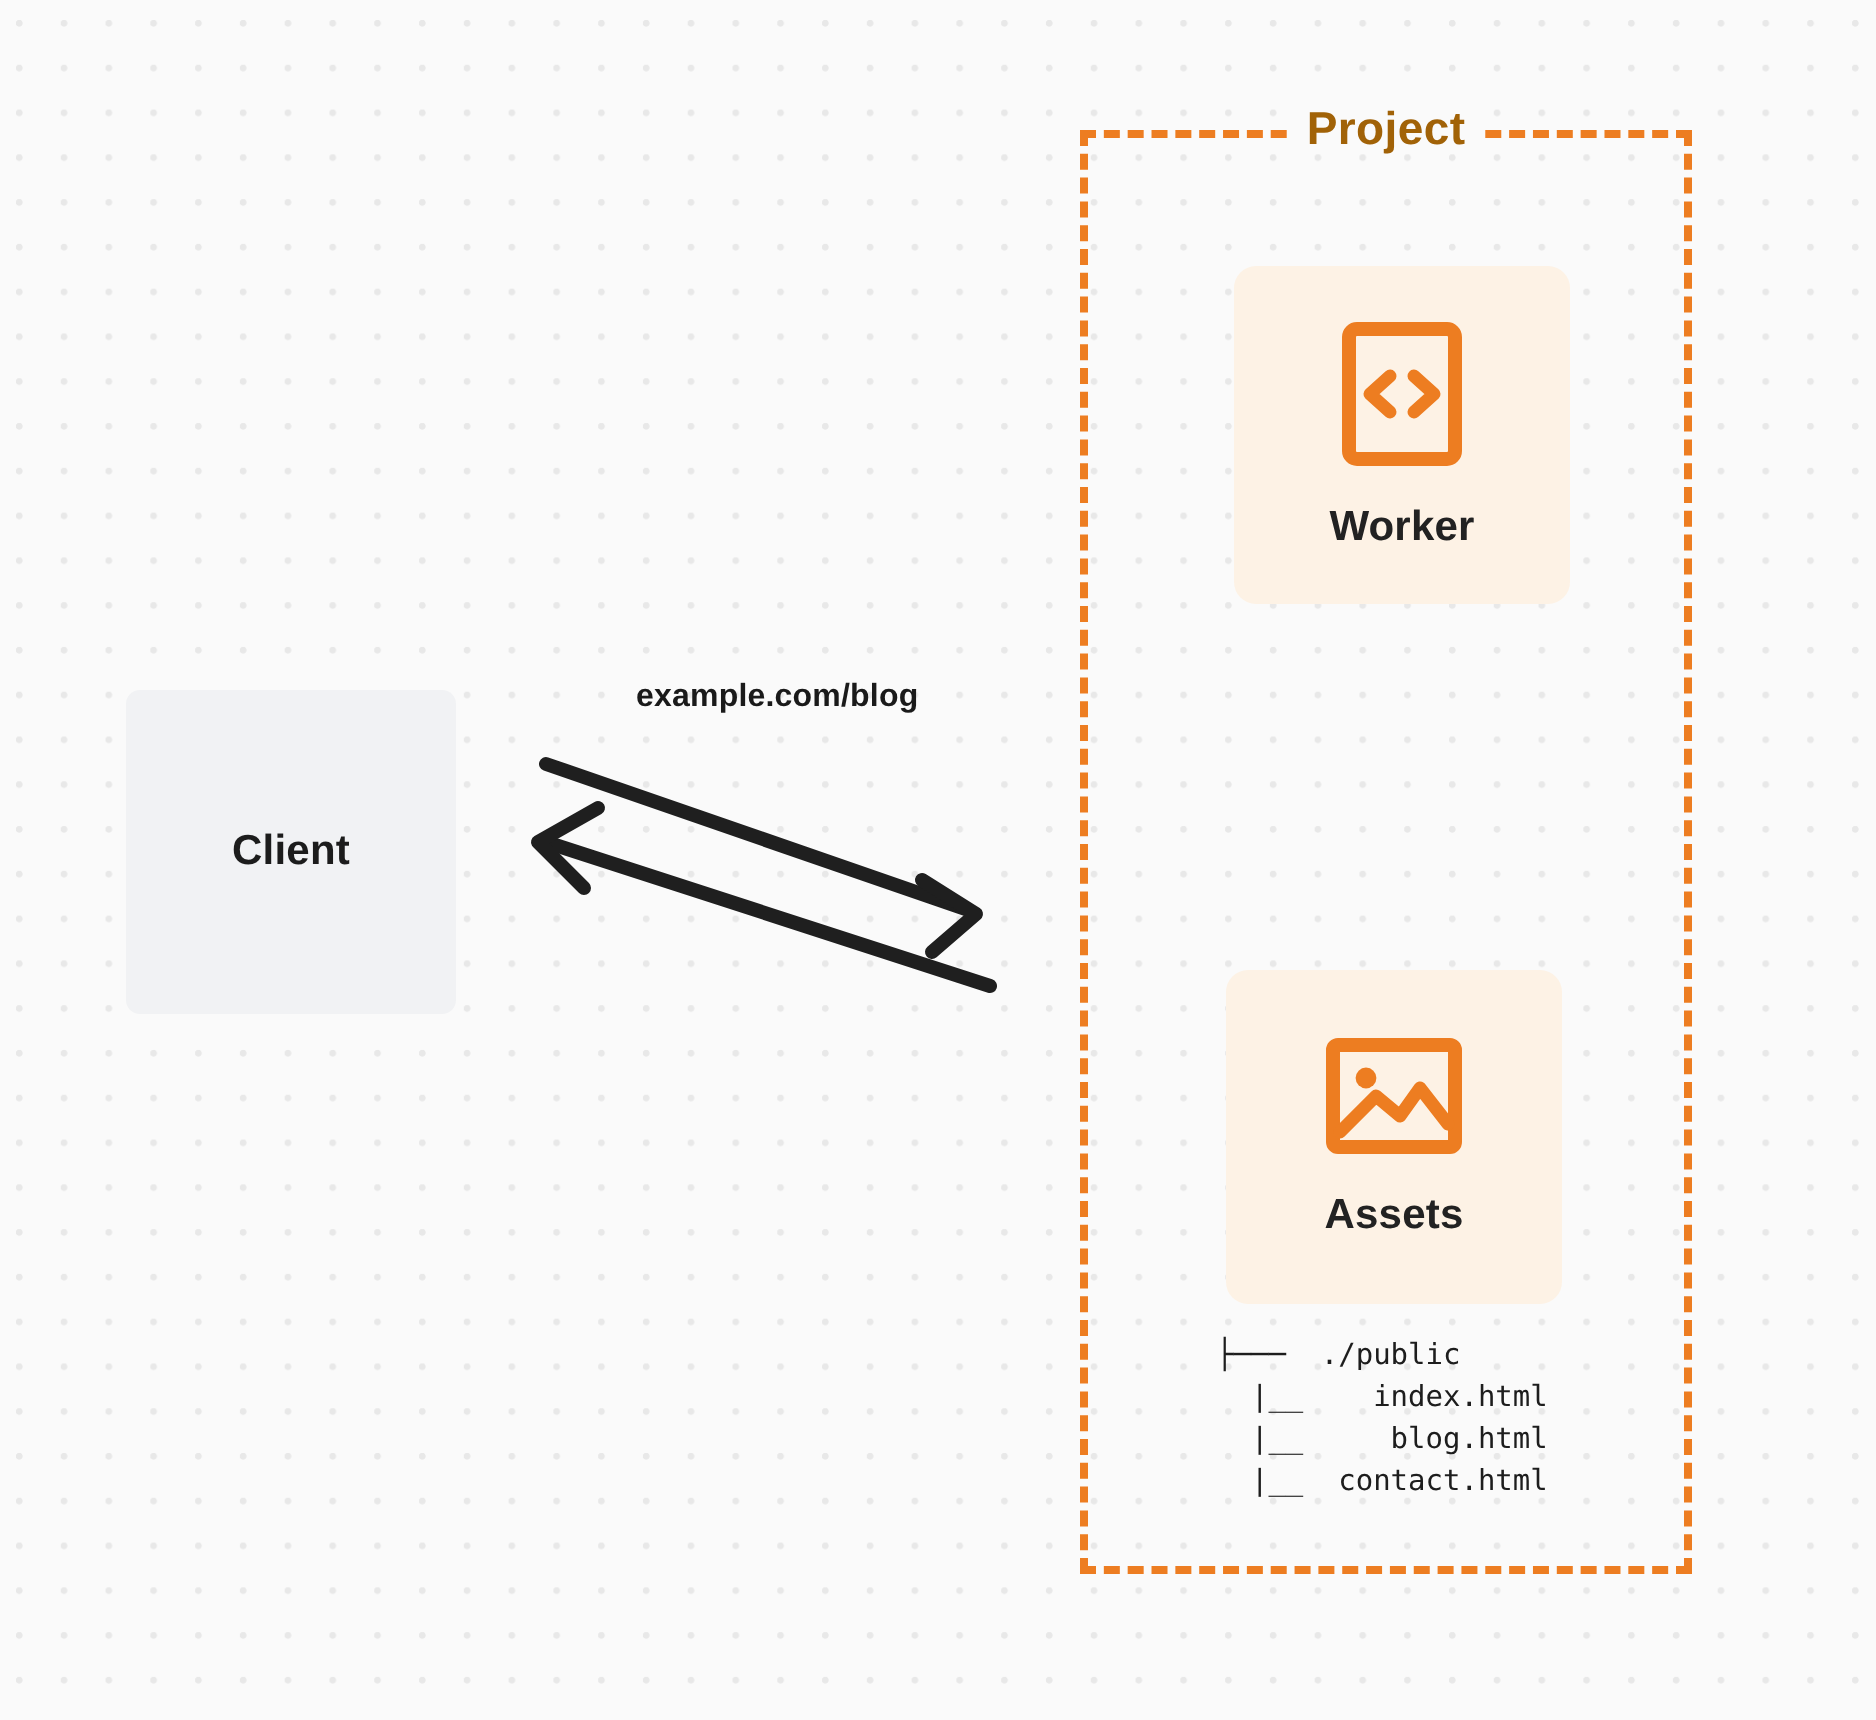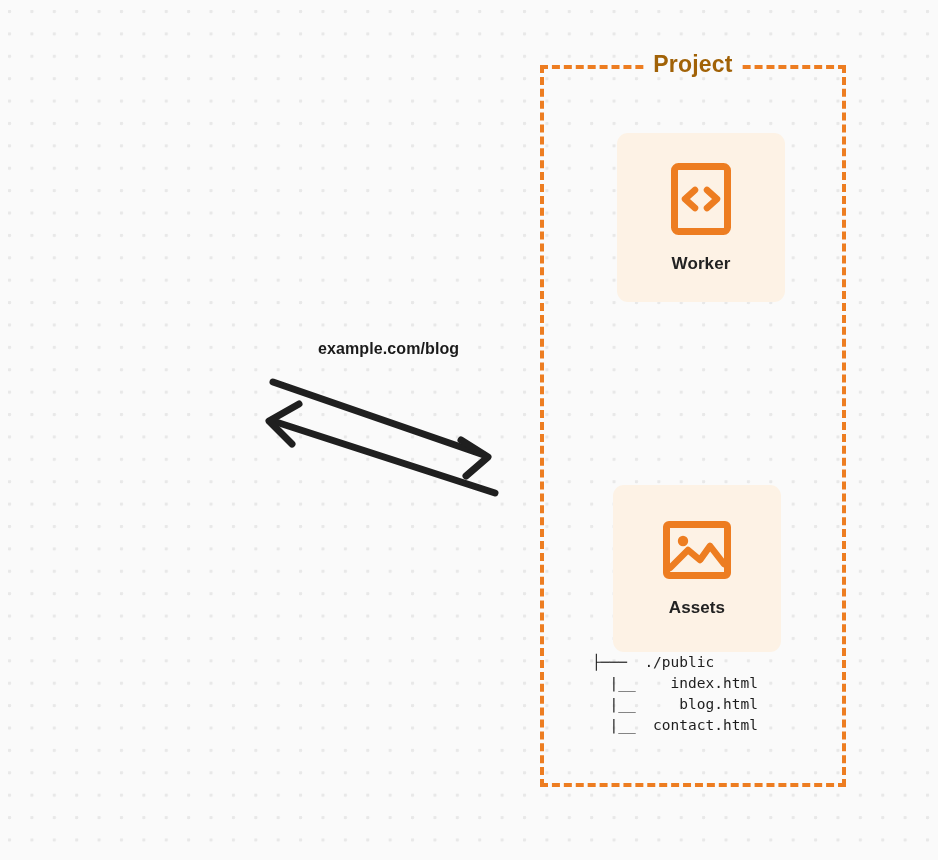--- a/index.html
+++ b/index.html
@@ -60,21 +60,21 @@
     flex-direction: column;
     align-items: center;
     justify-content: center;
   }
   .card-icon {
     display: block;
     line-height: 0;
   }
   .card-label {
     margin-top: 18px;
-    font-size: 17px;
+    font-size: 21px;
     font-weight: bold;
     color: #222222;
     letter-spacing: 0.1px;
     white-space: nowrap;
   }
 
   #worker-card {
     left: 73px;
     top: 64px;
     width: 168px;
@@ -85,21 +85,21 @@
     top: 416px;
     width: 168px;
     height: 167px;
   }
 
   
   .file-tree {
     position: absolute;
     left: 48px;
     top: 583px;
-    margin: 0;
+    margin: 16px;
     font-family: "DejaVu Sans Mono", "Liberation Mono", monospace;
     font-size: 14.5px;
     line-height: 21px;
     color: #1d1d1d;
     white-space: pre;
     letter-spacing: 0px;
   }
 
   
   #client-box {
@@ -141,20 +141,23 @@
     white-space: nowrap;
     letter-spacing: 0.1px;
     margin-left: 37px;
   }
 </style>
 </head>
 <body>
 
 <div id="canvas">
 
+  <div id="client-box">
+    <span class="box-label">Client</span>
+  </div>
 
   <svg id="arrow-layer" viewBox="0 0 938 860" width="938" height="860" xmlns="http://www.w3.org/2000/svg">
 
     <g>
       <line x1="273" y1="382" x2="484" y2="455" stroke="#1f1f1f" stroke-width="7" stroke-linecap="round"></line>
       <polyline points="461,440 488,457 466,476" fill="none" stroke="#1f1f1f" stroke-width="7" stroke-linecap="round" stroke-linejoin="round"></polyline>
     </g>
 
     <g>
       <line x1="495" y1="493" x2="276" y2="422" stroke="#1f1f1f" stroke-width="7" stroke-linecap="round"></line>

